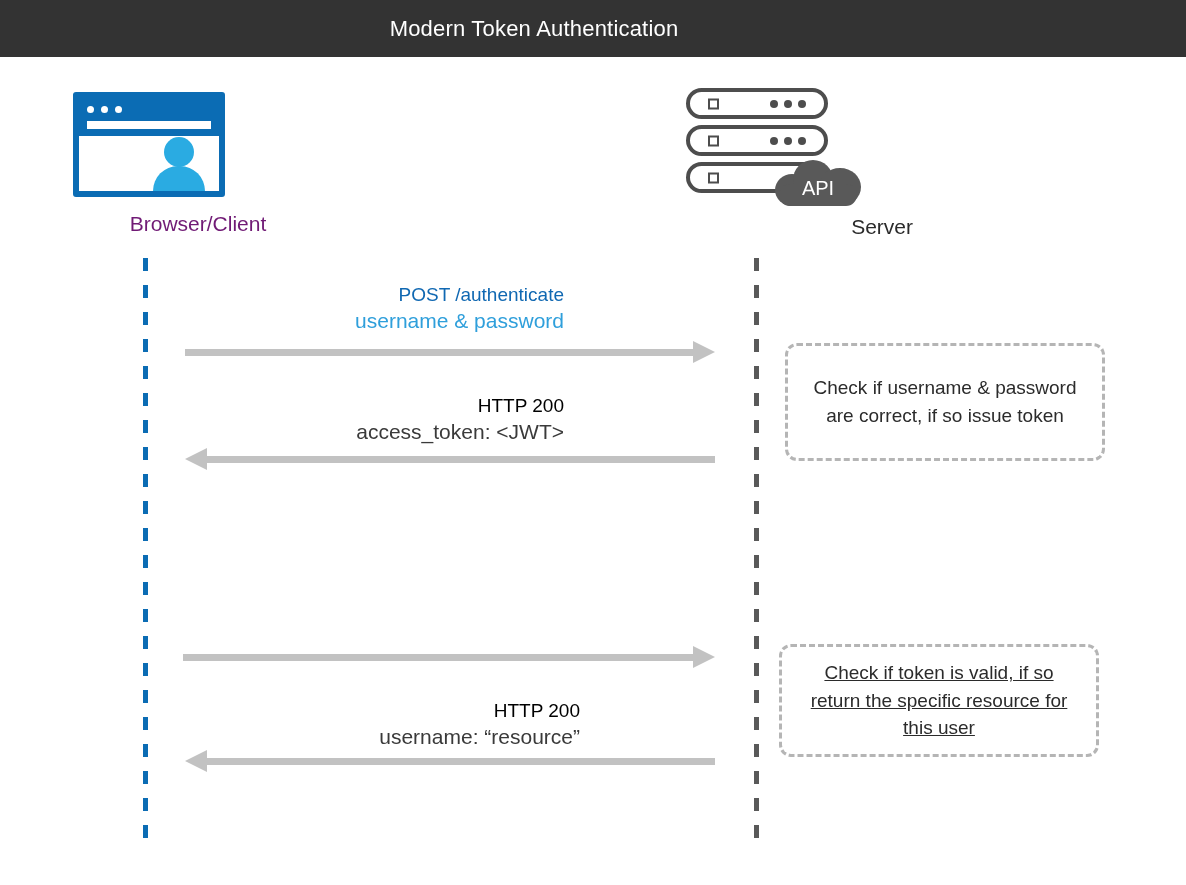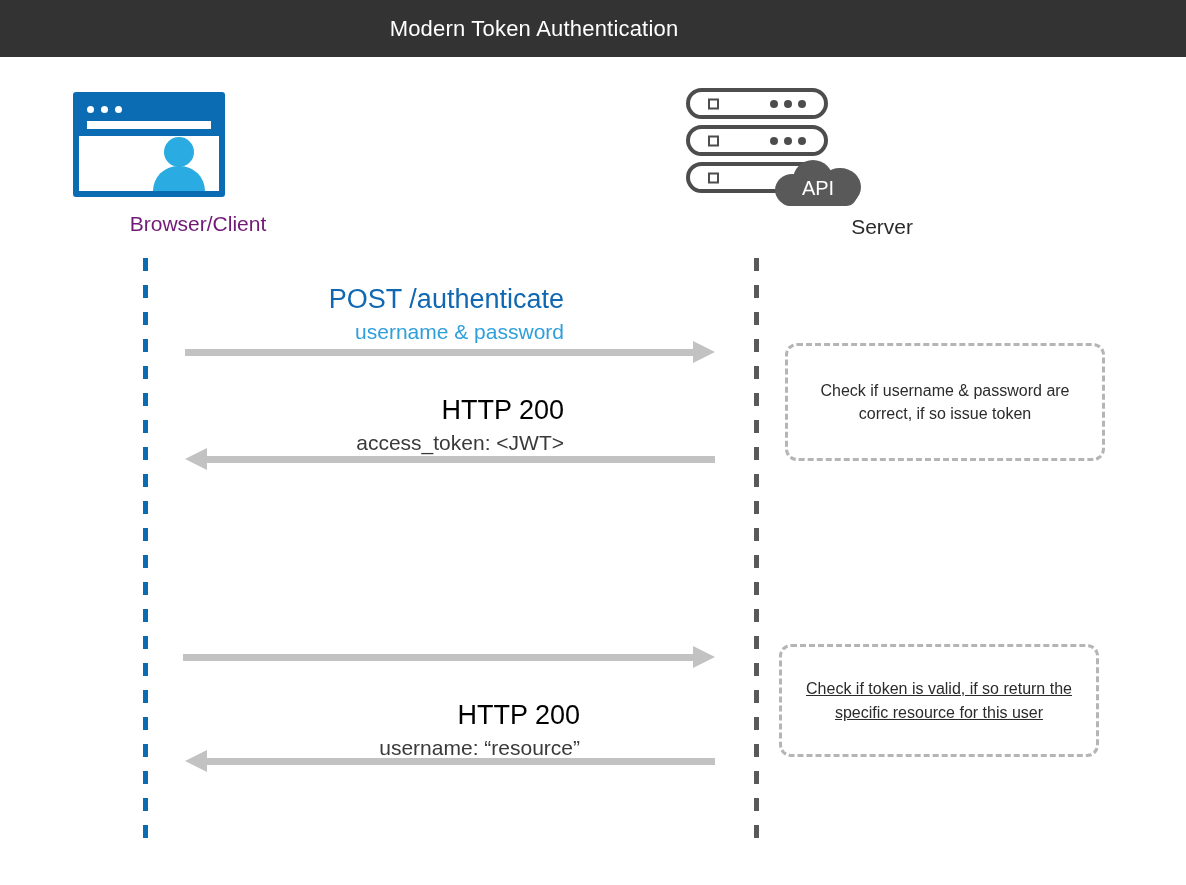--- a/index.html
+++ b/index.html
@@ -102,33 +102,33 @@
     border-left:22px solid #C2C2C2;
   }
   .arrow.left .shaft{left:22px;right:0;}
   .arrow.left .head{
     left:0;border-top:11px solid transparent;border-bottom:11px solid transparent;
     border-right:22px solid #C2C2C2;
   }
 
   
   .msg{position:absolute;text-align:right;white-space:nowrap;line-height:1.33;}
-  .msg .l1{font-size:27px;}
+  .msg .l1{font-size:19px;}
   .msg .l2{font-size:21px;}
   .msg.req .l1{color:#1068B2;}
   .msg.req .l2{color:#2F9FDB;}
   .msg.res .l1{color:#000000;}
   .msg.res .l2{color:#3a3a3a;}
 
   
   .note{
     position:absolute;box-sizing:border-box;
     border:3px dashed #B5B5B5;border-radius:12px;background:#ffffff;
     display:flex;align-items:center;justify-content:center;
-    text-align:center;color:#2b2b2b;font-size:16px;line-height:1.45;
+    text-align:center;color:#2b2b2b;font-size:19px;line-height:1.45;
     padding:8px 16px;
   }
 </style>
 </head>
 <body>
 
 <div id="stage">
 
   <div class="titlebar">
     <div class="titlebar-text">Modern Token Authentication</div>

